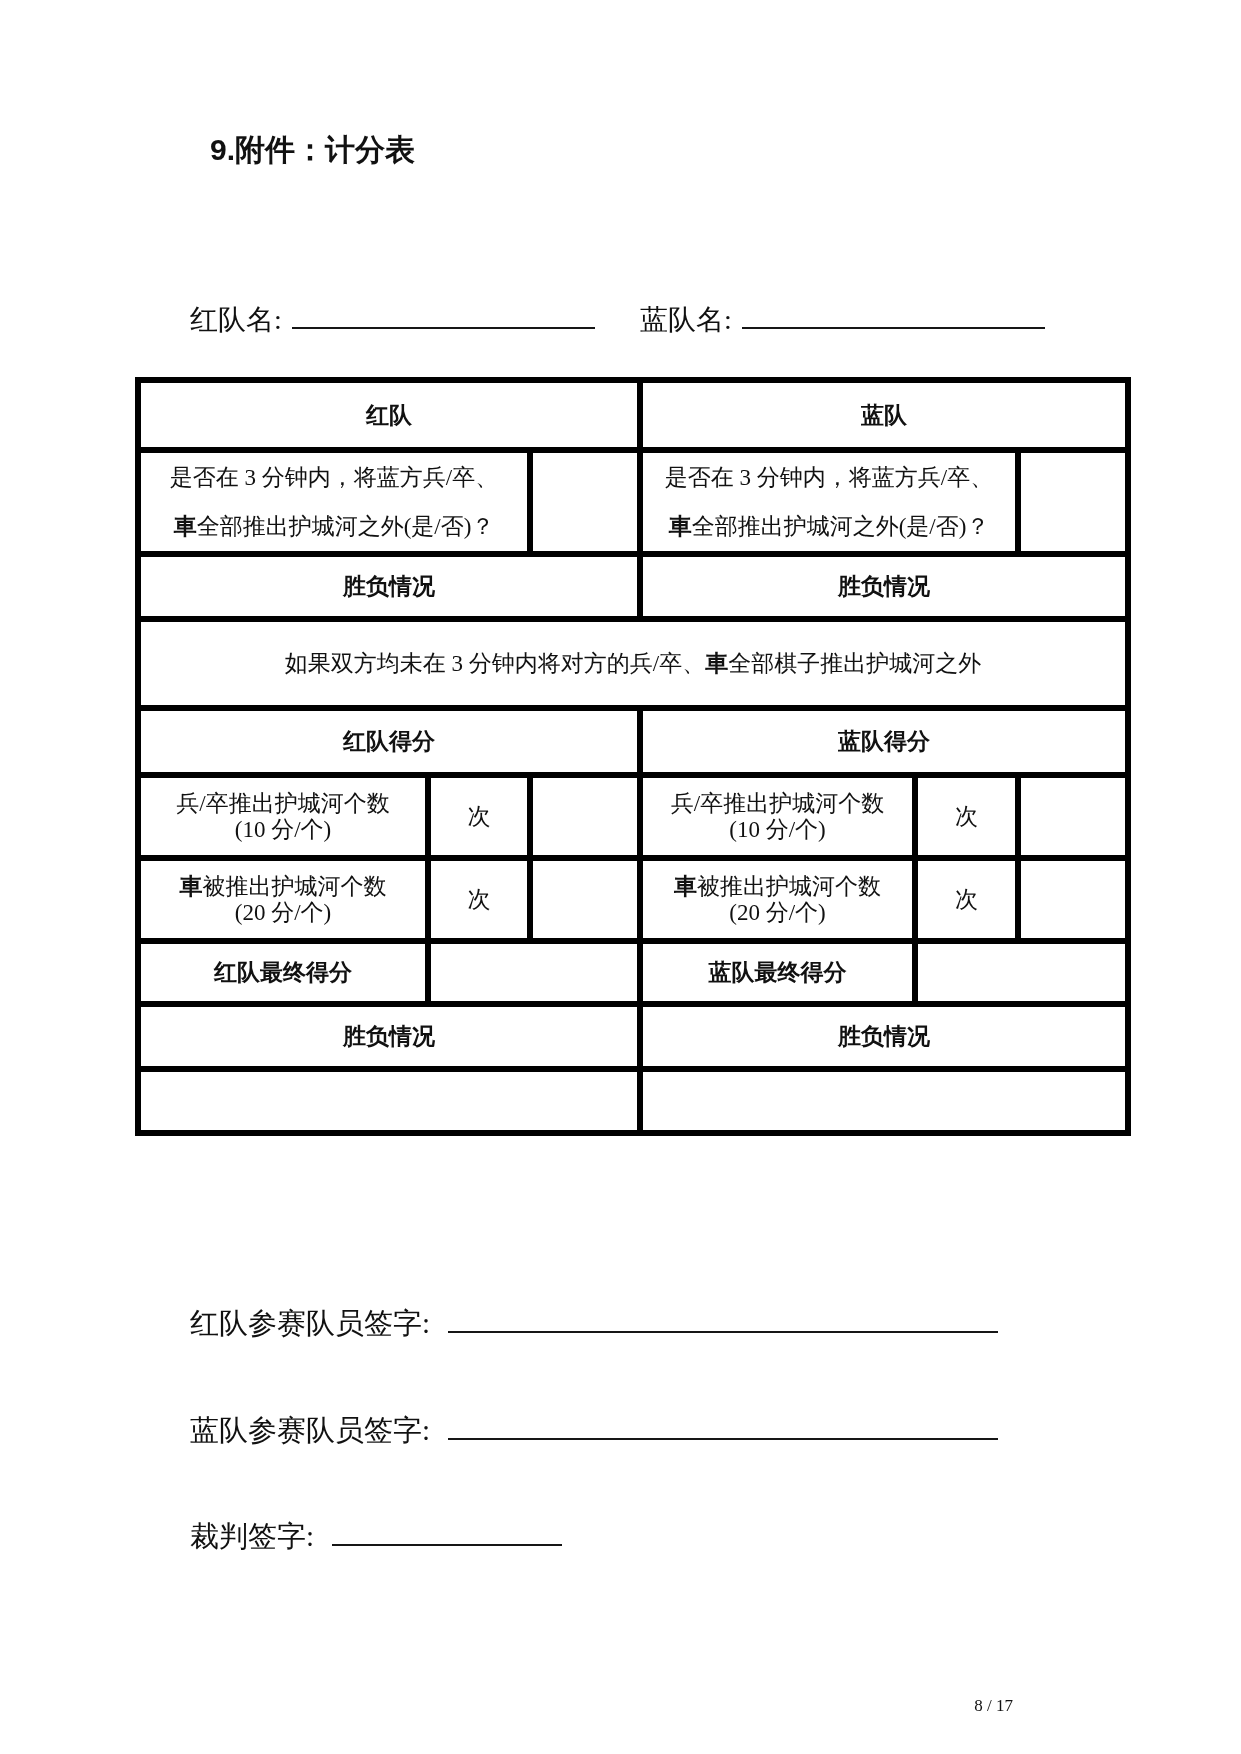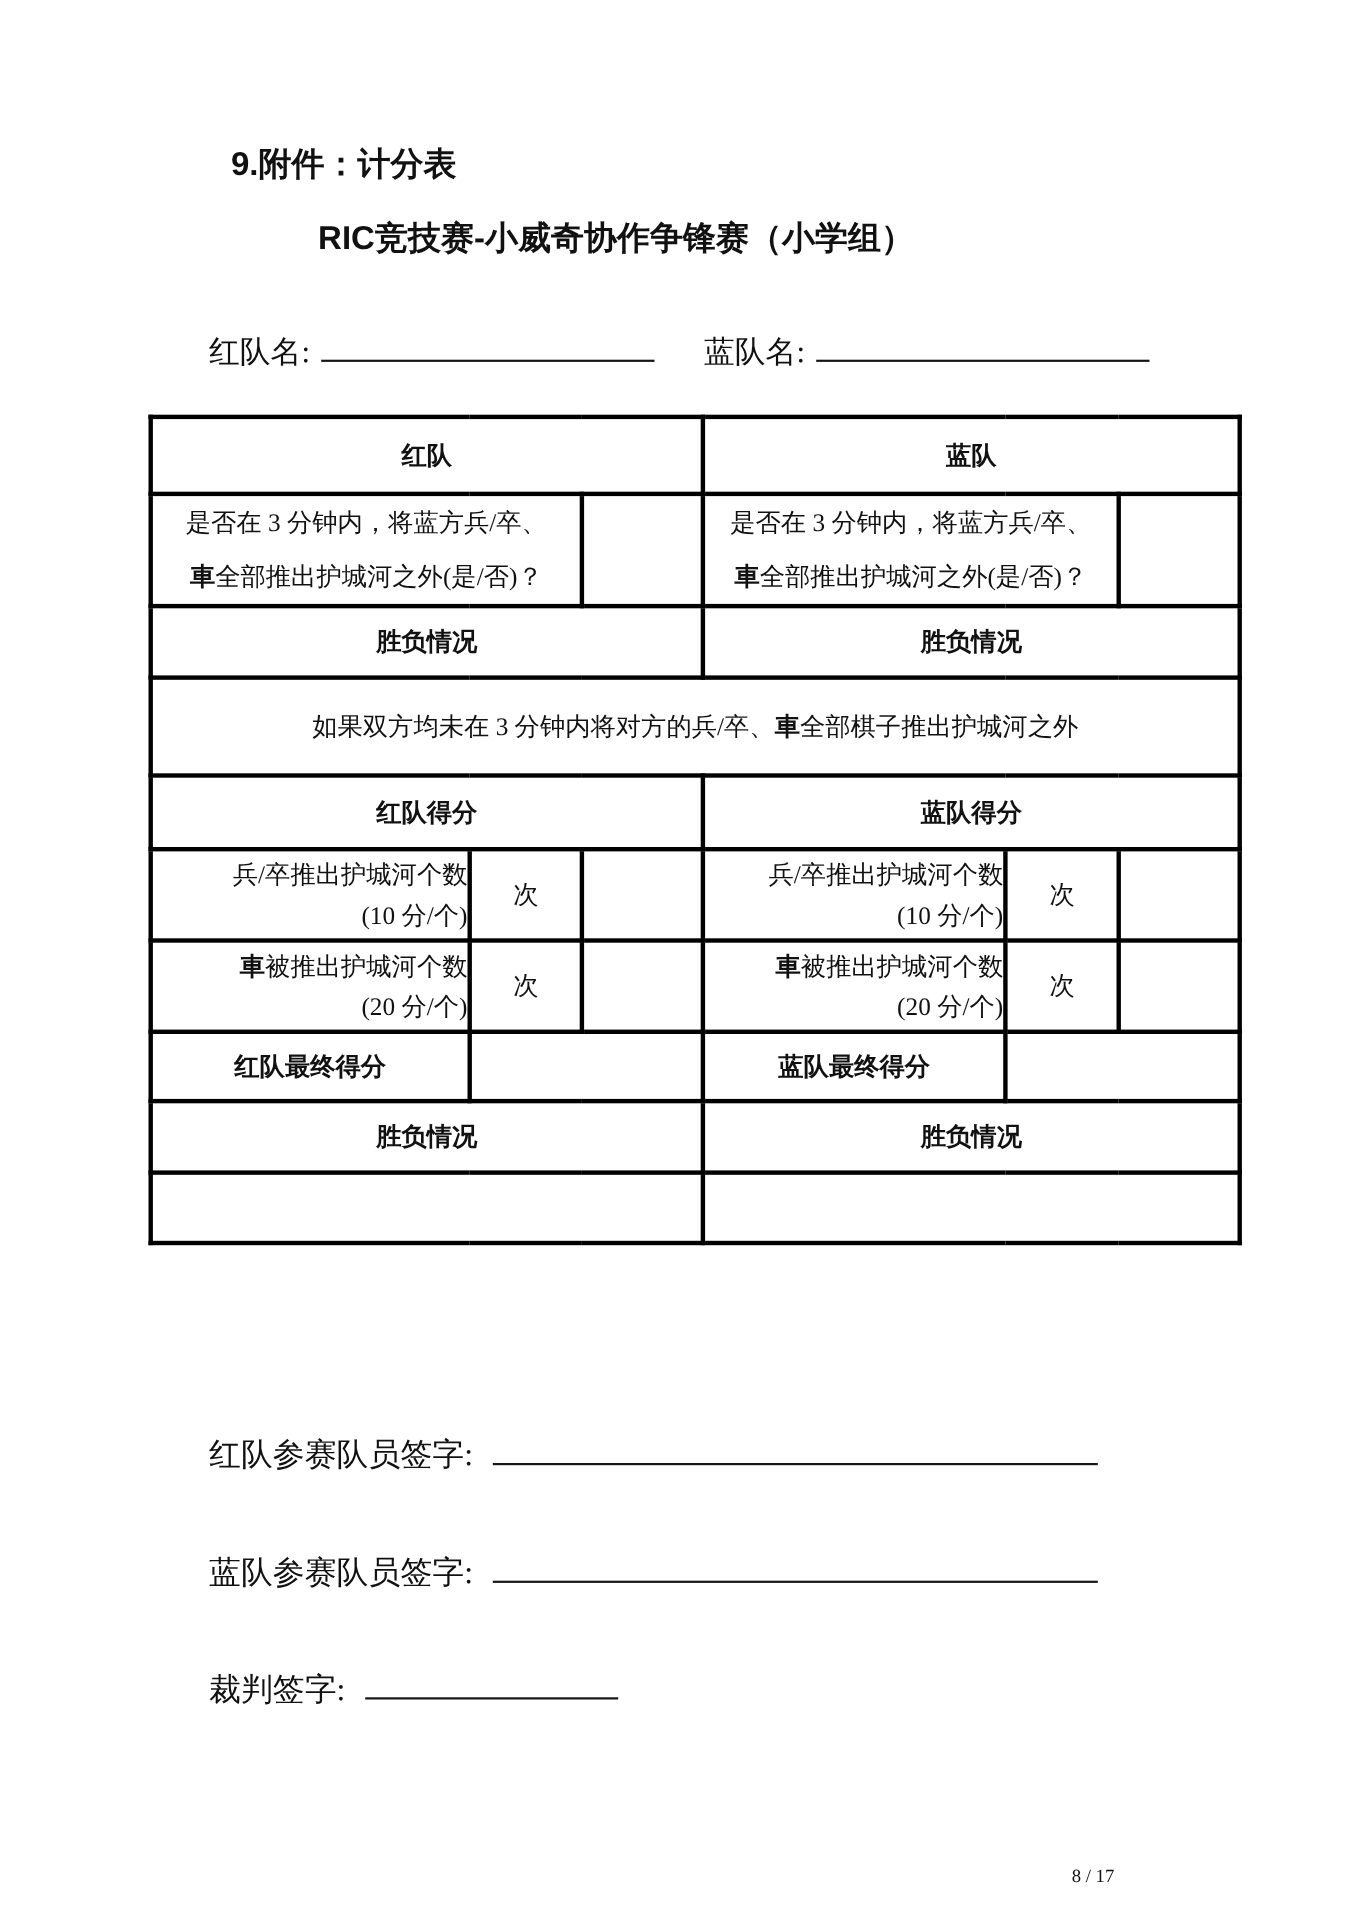--- a/index.html
+++ b/index.html
@@ -36,39 +36,39 @@
   .team-uline{width:303px;margin-left:10px;}
 
   
   table.score{
     position:absolute;left:135px;top:377px;
     border-collapse:collapse;table-layout:fixed;
     width:990px;
     font-size:23px;
   }
   table.score td{
-    border:4px solid #000000;
+    border:6px solid #000000;
     padding:0;
     vertical-align:middle;
     overflow:hidden;
   }
   td.hd{
     text-align:center;
     font-family:"Liberation Sans","DejaVu Sans",sans-serif;
     font-weight:700;
   }
   td.shift-l{padding-right:110px;}   
   td.q{
     text-align:center;padding-left:12px;
     white-space:pre-line;line-height:49px;
   }
   td.note{text-align:center;}
   td.lbl{
-    text-align:right;padding-left:12px;
-    white-space:pre-line;line-height:37px;margin-top:38px;
+    text-align:center;padding-left:12px;
+    white-space:pre-line;line-height:26px;margin-top:38px;
   }
   td.unit{text-align:center;}
   b.hv{font-weight:700;font-family:"Liberation Sans","DejaVu Sans",sans-serif;}
 
   
   .sig{left:190px;white-space:nowrap;font-size:29px;line-height:46px;}
   .sig-1{top:1300px;}
   .sig-2{top:1407px;}
   .sig-3{top:1513px;}
   .sig-uline-long{width:550px;margin-left:18px;}
@@ -80,21 +80,20 @@
     text-align:right;font-size:17px;line-height:22px;
   }
 </style>
 </head>
 <body>
 
 <div class="page">
 
   <div class="abs heading">9.附件：计分表</div>
 
-  <div class="abs subtitle">RIC竞技赛-小威奇协作争锋赛（小学组）</div>
 
   <div class="abs team-row">
     <span class="team-group team-red">
       <span>红队名:</span><span class="uline team-uline"></span>
     </span>
     <span class="team-group team-blue">
       <span>蓝队名:</span><span class="uline team-uline"></span>
     </span>
   </div>
 

